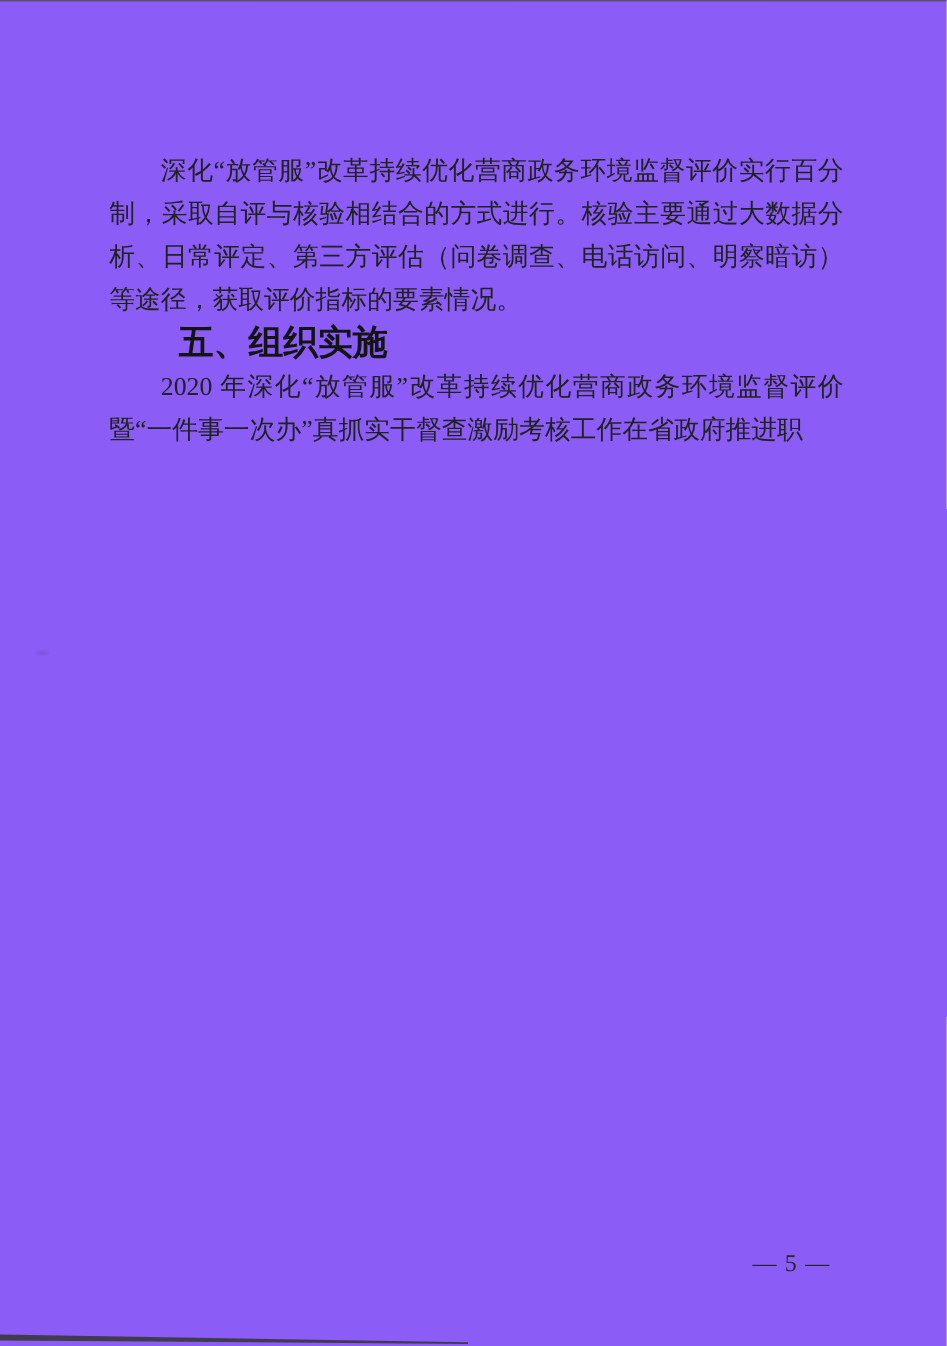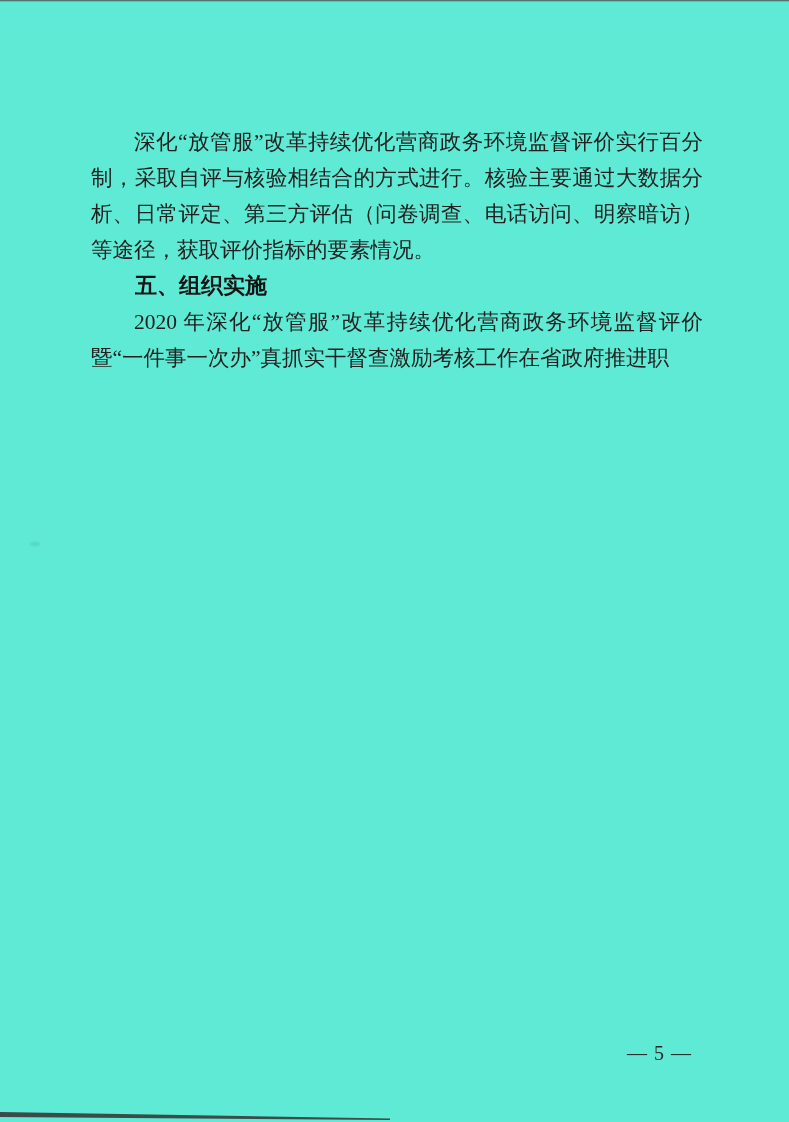--- a/index.html
+++ b/index.html
@@ -4,21 +4,21 @@
 <style>
   html, body {
     margin: 0;
     padding: 0;
     background: #ffffff;
   }
   .page {
     position: relative;
     width: 789px;
     height: 1122px;
-    background: #5eead4;
+    background: #8b5cf6;
     overflow: hidden;
     font-family: "Liberation Serif", "DejaVu Serif", serif;
   }
   
   .scan-edge-top {
     position: absolute;
     top: 0;
     left: 0;
     width: 100%;
     height: 2px;
@@ -51,21 +51,21 @@
     text-align: justify;
     text-justify: inter-character;
   }
   .para {
     margin: 0;
     text-indent: 2em;
   }
   .heading {
     margin: 0;
     text-indent: 2em;
-    font-size: 22px;
+    font-size: 29px;
     line-height: 36px;
     font-weight: 700;
     color: #141414;
     font-family: "Liberation Sans", "DejaVu Sans", sans-serif;
   }
   .page-number {
     position: absolute;
     top: 1042px;
     right: 97px;
     font-size: 20px;

